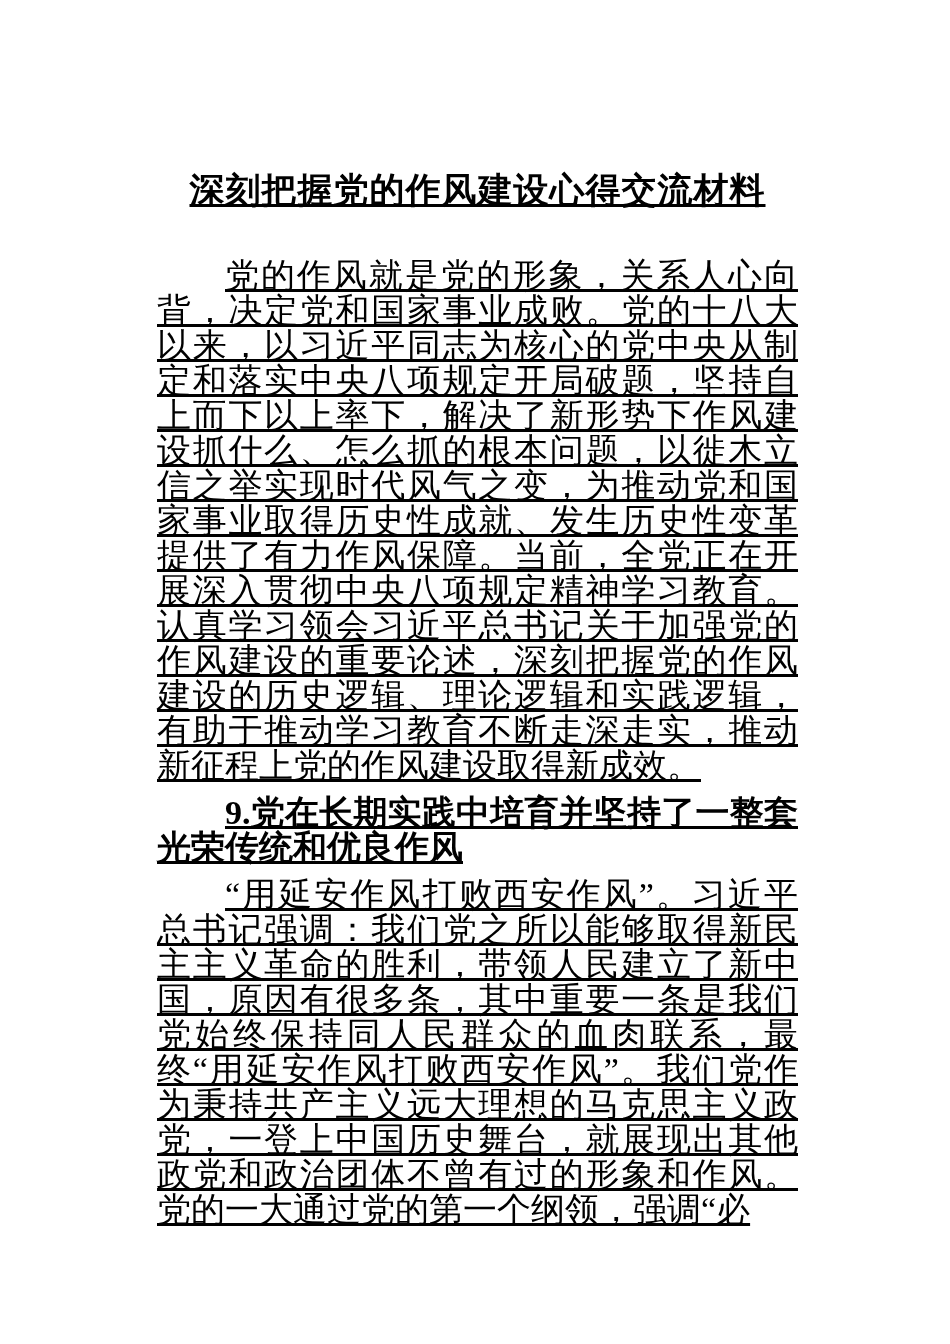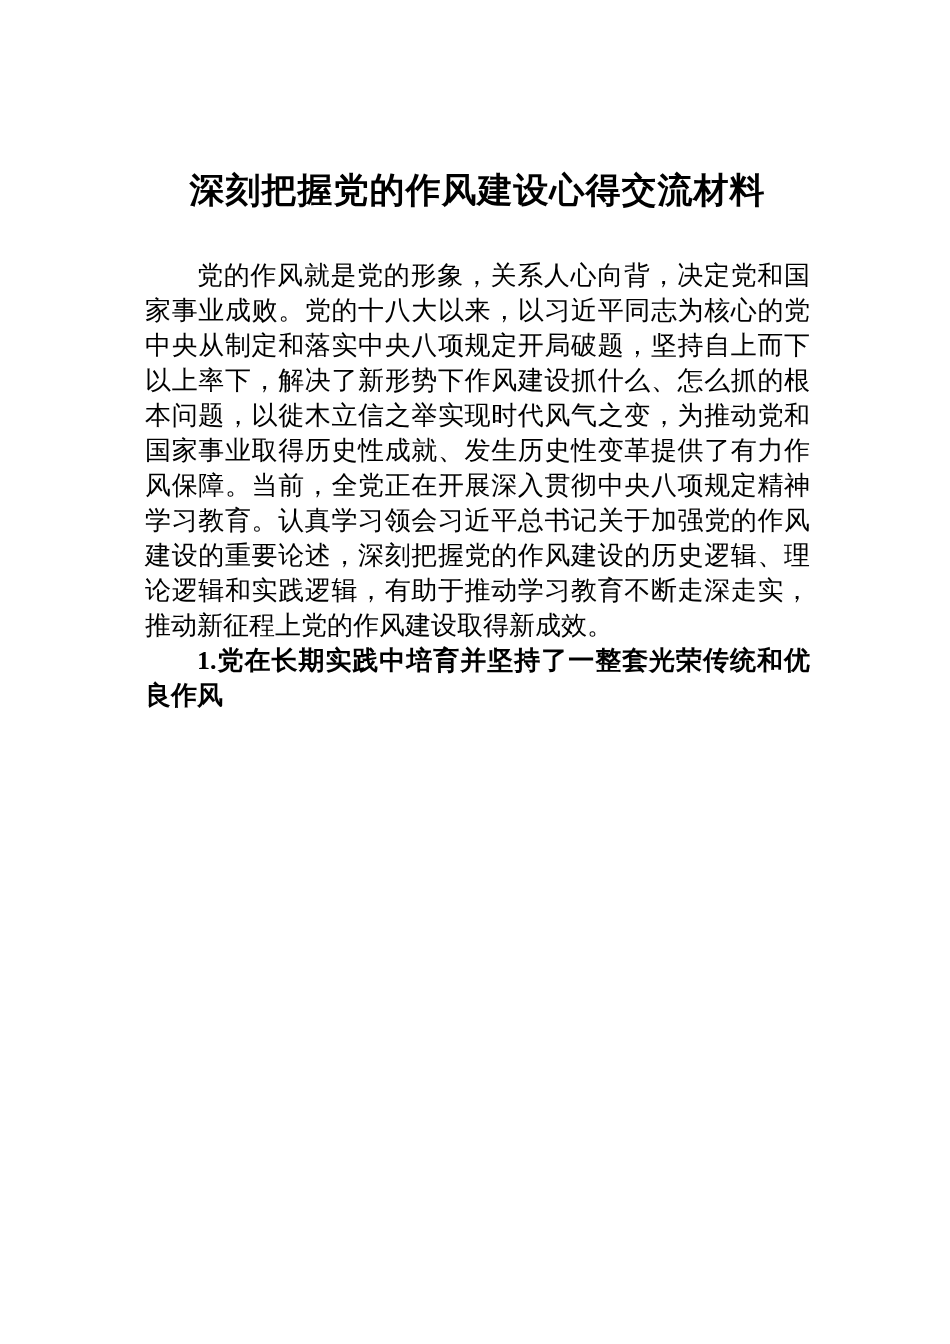--- a/index.html
+++ b/index.html
@@ -15,46 +15,48 @@
       color: #000000;
       overflow: hidden;
     }
     .page {
       box-sizing: border-box;
       width: 950px;
       height: 1344px;
       padding: 168px 140px 40px 145px;
       background: #ffffff;
       overflow: hidden;
+      text-decoration: underline;
     }
     .doc-title {
       margin: 0 0 44px 0;
       font-size: 35px;
       line-height: 46px;
       font-weight: bold;
       text-align: center;
       letter-spacing: 1px;
     }
     .para {
-      margin: 0;
-      font-size: 26px;
+      margin: 12px;
+      font-size: 34px;
       line-height: 35px;
       text-indent: 2em;
       text-align: justify;
       text-justify: inter-ideograph;
       word-break: break-all;
     }
     .para.heading {
       font-weight: bold;
     }
   </style>
 </head>
 <body>
 
 <div class="page">
   <h1 class="doc-title">深刻把握党的作风建设心得交流材料</h1>
 
   <p class="para">党的作风就是党的形象，关系人心向背，决定党和国家事业成败。党的十八大以来，以习近平同志为核心的党中央从制定和落实中央八项规定开局破题，坚持自上而下以上率下，解决了新形势下作风建设抓什么、怎么抓的根本问题，以徙木立信之举实现时代风气之变，为推动党和国家事业取得历史性成就、发生历史性变革提供了有力作风保障。当前，全党正在开展深入贯彻中央八项规定精神学习教育。认真学习领会习近平总书记关于加强党的作风建设的重要论述，深刻把握党的作风建设的历史逻辑、理论逻辑和实践逻辑，有助于推动学习教育不断走深走实，推动新征程上党的作风建设取得新成效。</p>
 
-  <p class="para heading">1.党在长期实践中培育并坚持了一整套光荣传统和优良作风</p>
+  <p class="para heading">9.党在长期实践中培育并坚持了一整套光荣传统和优良作风</p>
 
 
+  <p class="para">“用延安作风打败西安作风”。习近平总书记强调：我们党之所以能够取得新民主主义革命的胜利，带领人民建立了新中国，原因有很多条，其中重要一条是我们党始终保持同人民群众的血肉联系，最终“用延安作风打败西安作风”。我们党作为秉持共产主义远大理想的马克思主义政党，一登上中国历史舞台，就展现出其他政党和政治团体不曾有过的形象和作风。党的一大通过党的第一个纲领，强调“必</p>
 </div>
 
 </body></html>

